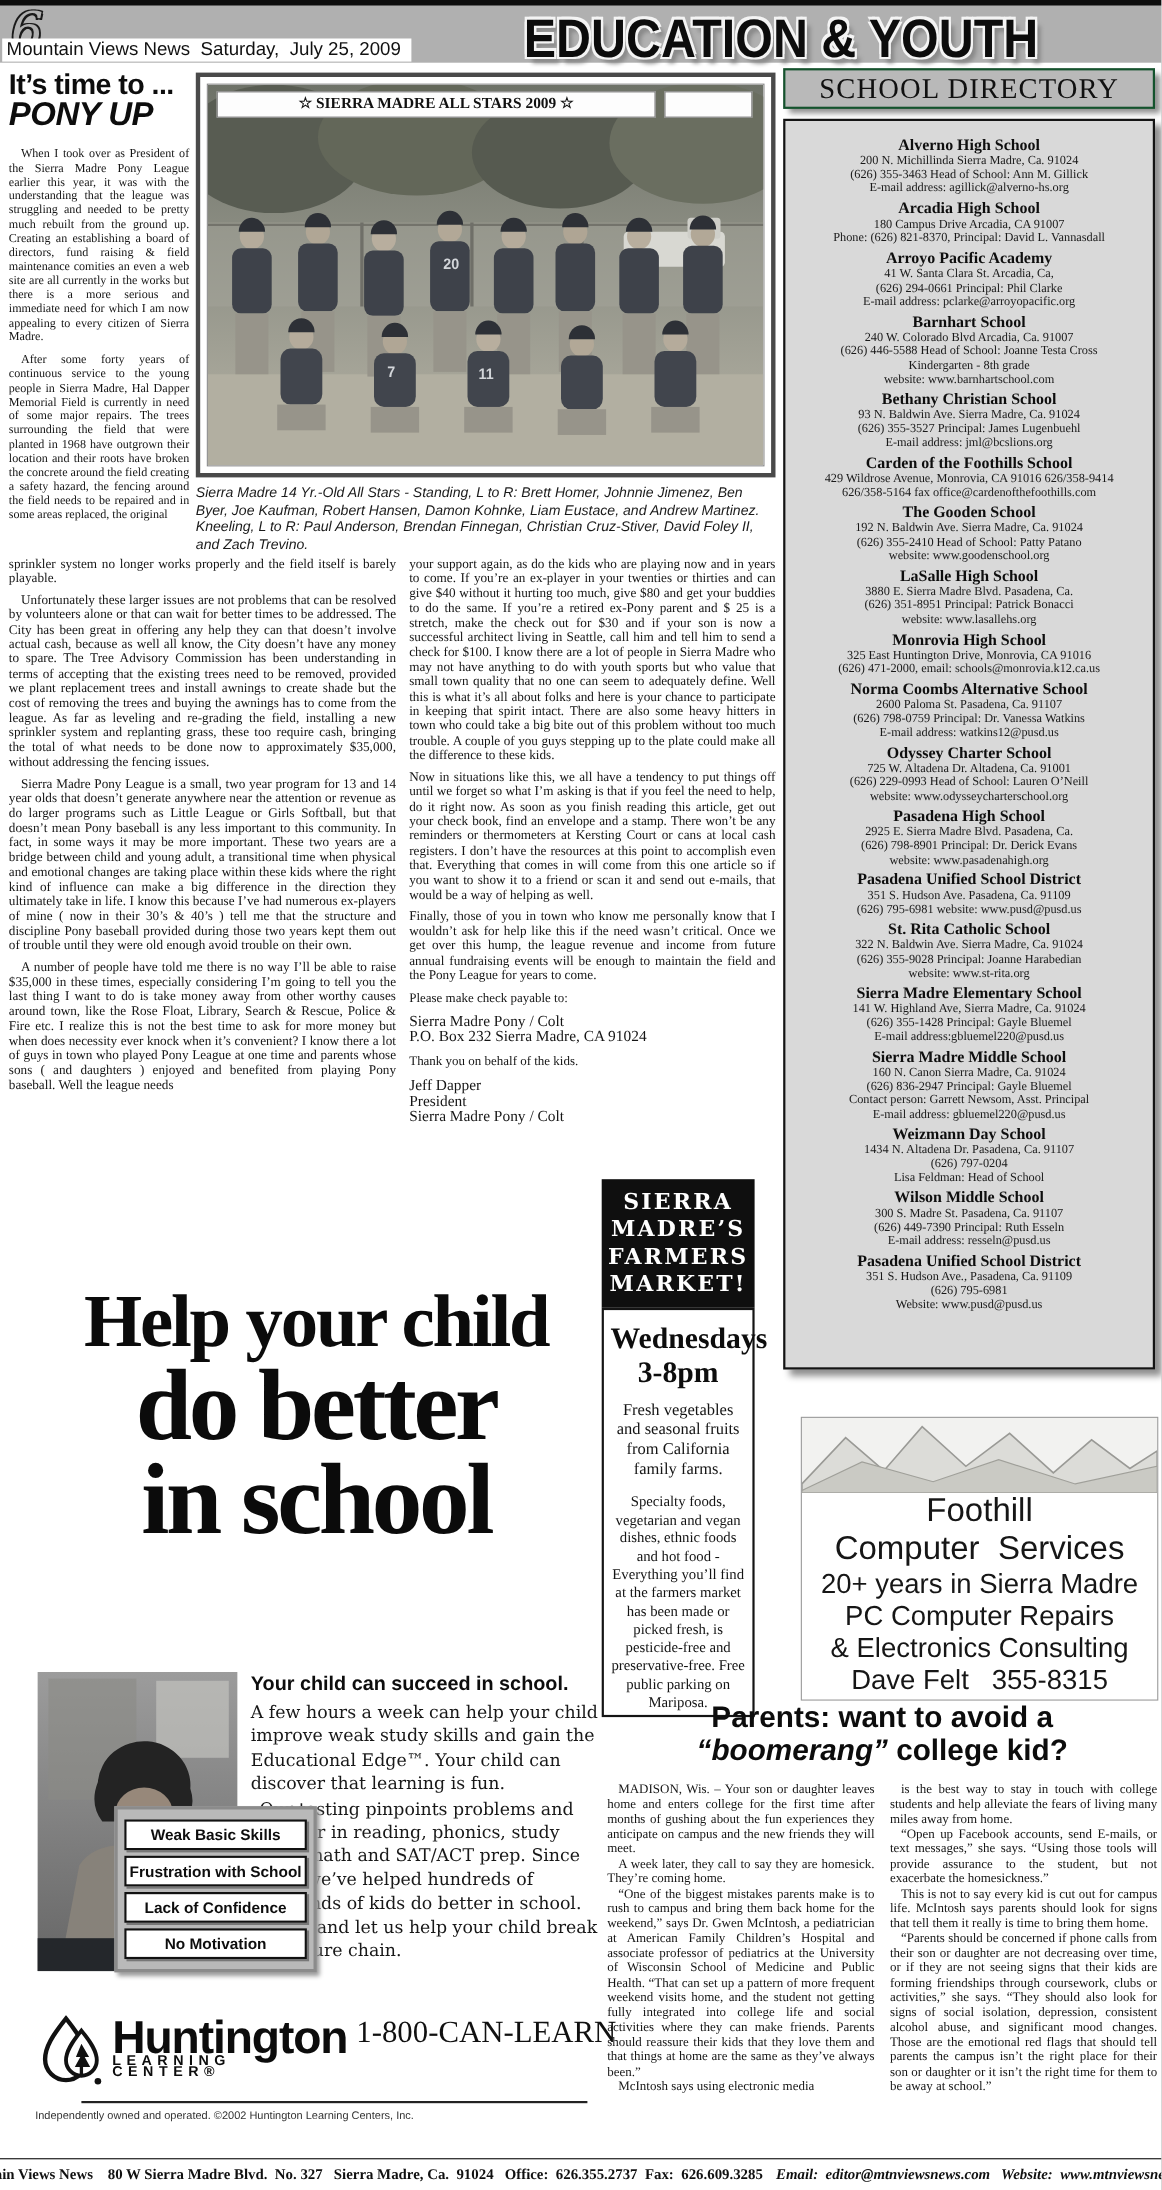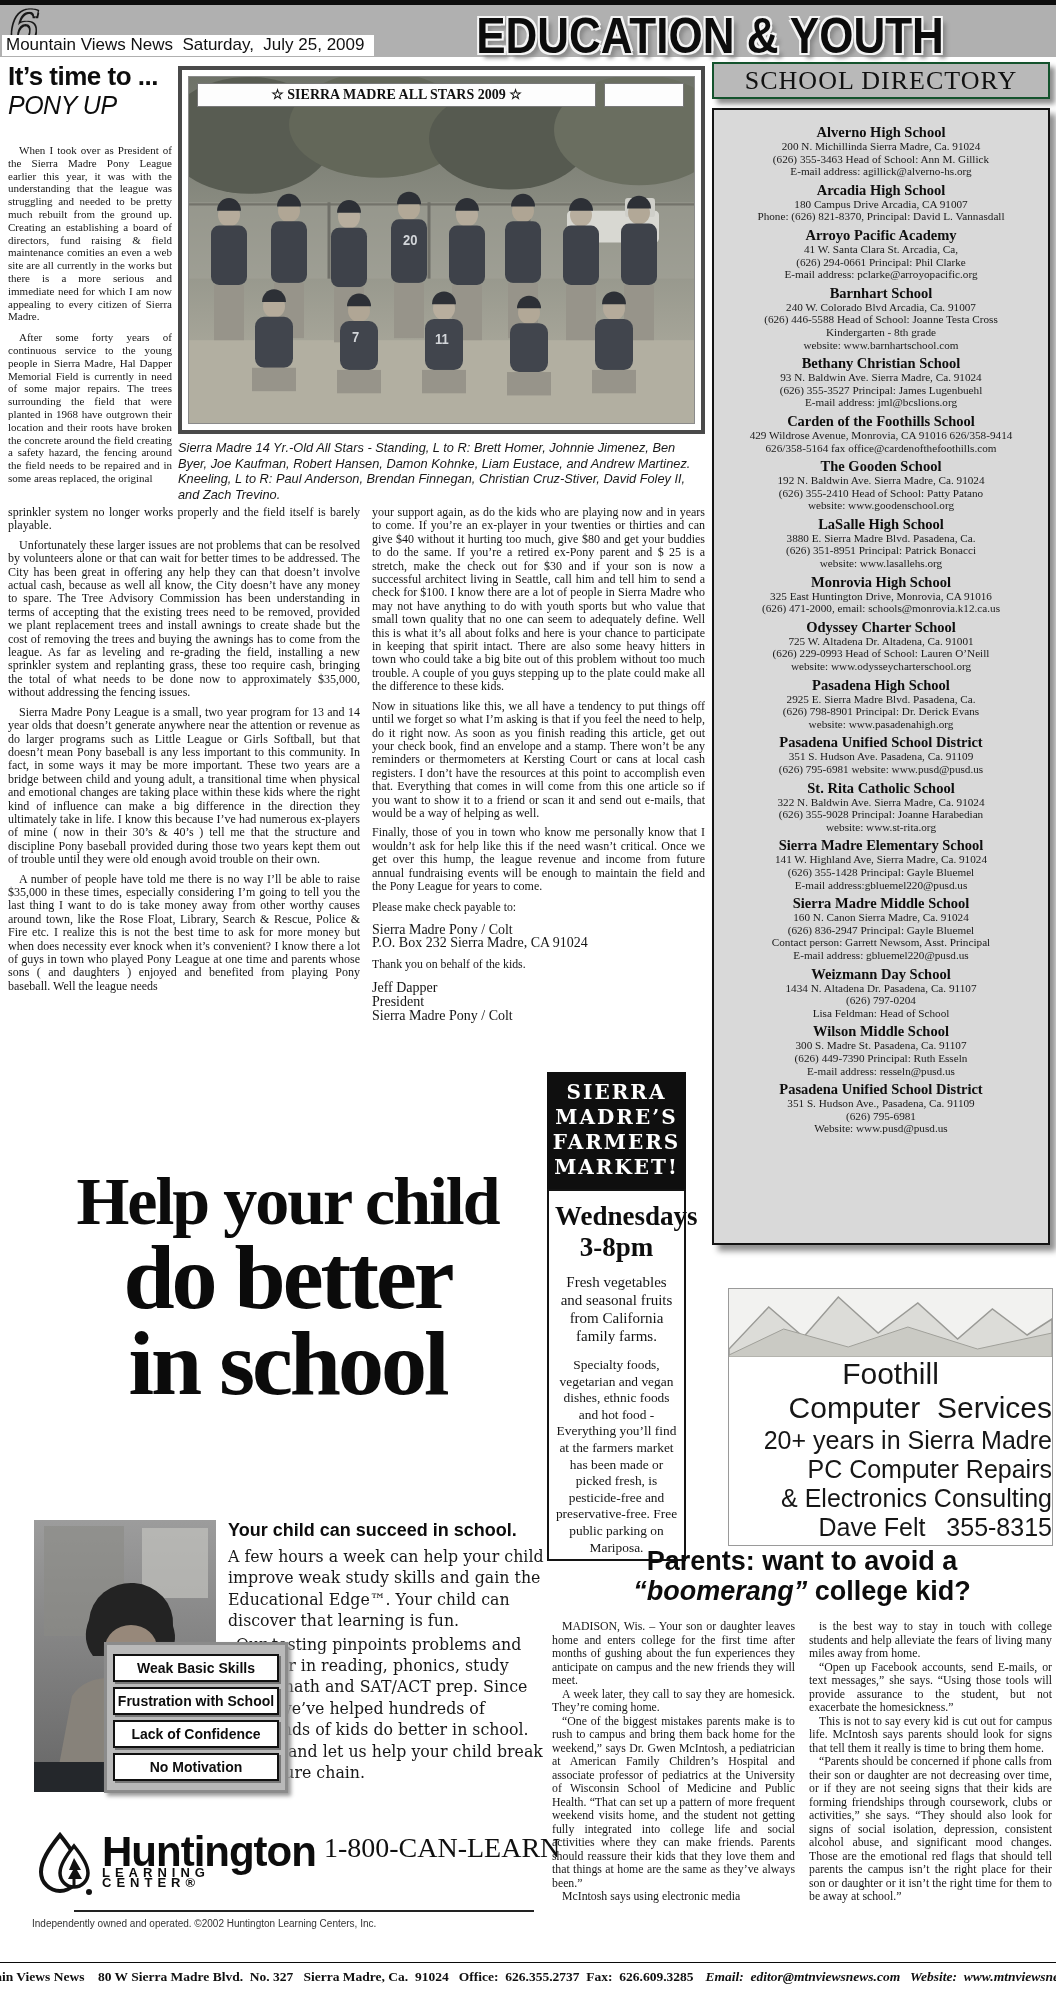--- a/index.html
+++ b/index.html
@@ -14,21 +14,21 @@
   .section-title { position:absolute; left:390px; top:3px; width:640px; text-align:center; font-family:"Liberation Sans",sans-serif; font-weight:bold;
     font-size:44px; letter-spacing:0; color:#0c0c0c; transform:scaleY(1.12); transform-origin:top;
     text-shadow:-2px -2px 0 #f4f4f4, 2px -2px 0 #f4f4f4, -2px 2px 0 #f4f4f4, 2px 2px 0 #f4f4f4, 5px 5px 4px #878787; white-space:nowrap; }
 
   
   .para { font-size:12px; line-height:13.4px; text-align:justify; text-indent:11px; margin:0 0 6px 0; color:#151515; }
   .noindent { text-indent:0; }
 
   .col-narrow { position:absolute; left:8px; top:62px; width:164px; }
   .pony-t1 { font-family:"Liberation Sans",sans-serif; font-weight:bold; font-size:26px; line-height:28px; color:#0d0d0d; letter-spacing:-0.5px; }
-  .pony-t2 { font-family:"Liberation Sans",sans-serif; font-weight:normal; font-style:italic; font-size:25px; line-height:30px; color:#0d0d0d; margin-bottom:24px; letter-spacing:-0.5px; }
+  .pony-t2 { font-family:"Liberation Sans",sans-serif; font-weight:bold; font-style:italic; font-size:30px; line-height:30px; color:#0d0d0d; margin-bottom:14px; letter-spacing:-0.5px; }
   .col-narrow .para { font-size:11px; line-height:12.8px; margin-bottom:8px; }
 
   
   .photo-block { position:absolute; left:178px; top:66px; width:527px; height:368px; background:#fff; border:4px solid #4a4a4a; padding:6px; }
   .photo-inner { position:relative; width:100%; height:100%; border:1px solid #8a8a8a; overflow:hidden; }
   .photo-inner svg { display:block; width:100%; height:100%; }
   .photo-banner { position:absolute; top:6px; left:8px; right:98px; height:24px; background:#fdfdfd; border:1px solid #777;
     font-family:"Liberation Serif",serif; font-weight:bold; font-size:14px; line-height:22px; text-align:center; color:#111; }
   .photo-banner-spare { position:absolute; top:6px; right:10px; width:80px; height:24px; background:#fdfdfd; border:1px solid #777; }
   .photo-caption { position:absolute; left:178px; top:440px; width:522px; font-family:"Liberation Sans",sans-serif; font-style:italic;
@@ -84,21 +84,21 @@
   .h-phone { font-family:"Liberation Serif",serif; font-size:28px; color:#101010; white-space:nowrap; }
   .h-rule { position:absolute; left:44px; top:742px; width:460px; border-top:2px solid #222; }
   .h-disc { position:absolute; left:2px; top:750px; font-family:"Liberation Sans",sans-serif; font-size:10px; color:#333; }
 
   
   .foothill { position:absolute; left:728px; top:1288px; width:325px; height:258px; border:1px solid #9a9a9a; background:#fff; text-align:center; overflow:hidden; }
   .ft-mtn { display:block; width:100%; height:68px; }
   .ft-t1 { font-family:"Liberation Sans",sans-serif; font-size:30px; line-height:33px; color:#161616; }
   .ft-t2 { font-family:"Liberation Sans",sans-serif; font-size:30px; line-height:36px; color:#161616; }
   .ft-line { font-family:"Liberation Sans",sans-serif; font-size:25px; line-height:29px; color:#161616; }
-  .keep-space { white-space:pre-wrap;text-align:right; }
+  .keep-space { white-space:pre-wrap; }
 
   
   .bm { position:absolute; left:552px; top:1546px; width:500px; }
   .bm-h { text-align:center; font-family:"Liberation Sans",sans-serif; font-weight:bold; font-size:27px; line-height:30px; color:#0c0c0c; }
   .bm-h2 { font-style:italic; }
   .bm-h2 .upright { font-style:normal; }
   .bm-cols { display:flex; gap:14px; margin-top:14px; }
   .bm-col { width:243px; }
   .bm-col .para { margin:0; text-indent:10px; font-size:11.8px; line-height:13.5px; }
 
@@ -358,20 +358,28 @@
       </div>
 
       <div class="school">
         <div class="school-name">Monrovia High School</div>
         <div class="school-lines">
           <div>325 East Huntington Drive, Monrovia, CA 91016</div>
           <div>(626) 471-2000, email: schools@monrovia.k12.ca.us</div>
         </div>
       </div>
 
+      <div class="school">
+        <div class="school-name">Norma Coombs Alternative School</div>
+        <div class="school-lines">
+          <div>2600 Paloma St.  Pasadena, Ca. 91107</div>
+          <div>(626) 798-0759 Principal: Dr. Vanessa Watkins</div>
+          <div>E-mail address: watkins12@pusd.us</div>
+        </div>
+      </div>
 
       <div class="school">
         <div class="school-name">Odyssey Charter School</div>
         <div class="school-lines">
           <div>725 W. Altadena Dr.  Altadena, Ca. 91001</div>
           <div>(626) 229-0993 Head of School: Lauren O’Neill</div>
           <div>website: www.odysseycharterschool.org</div>
         </div>
       </div>
 

